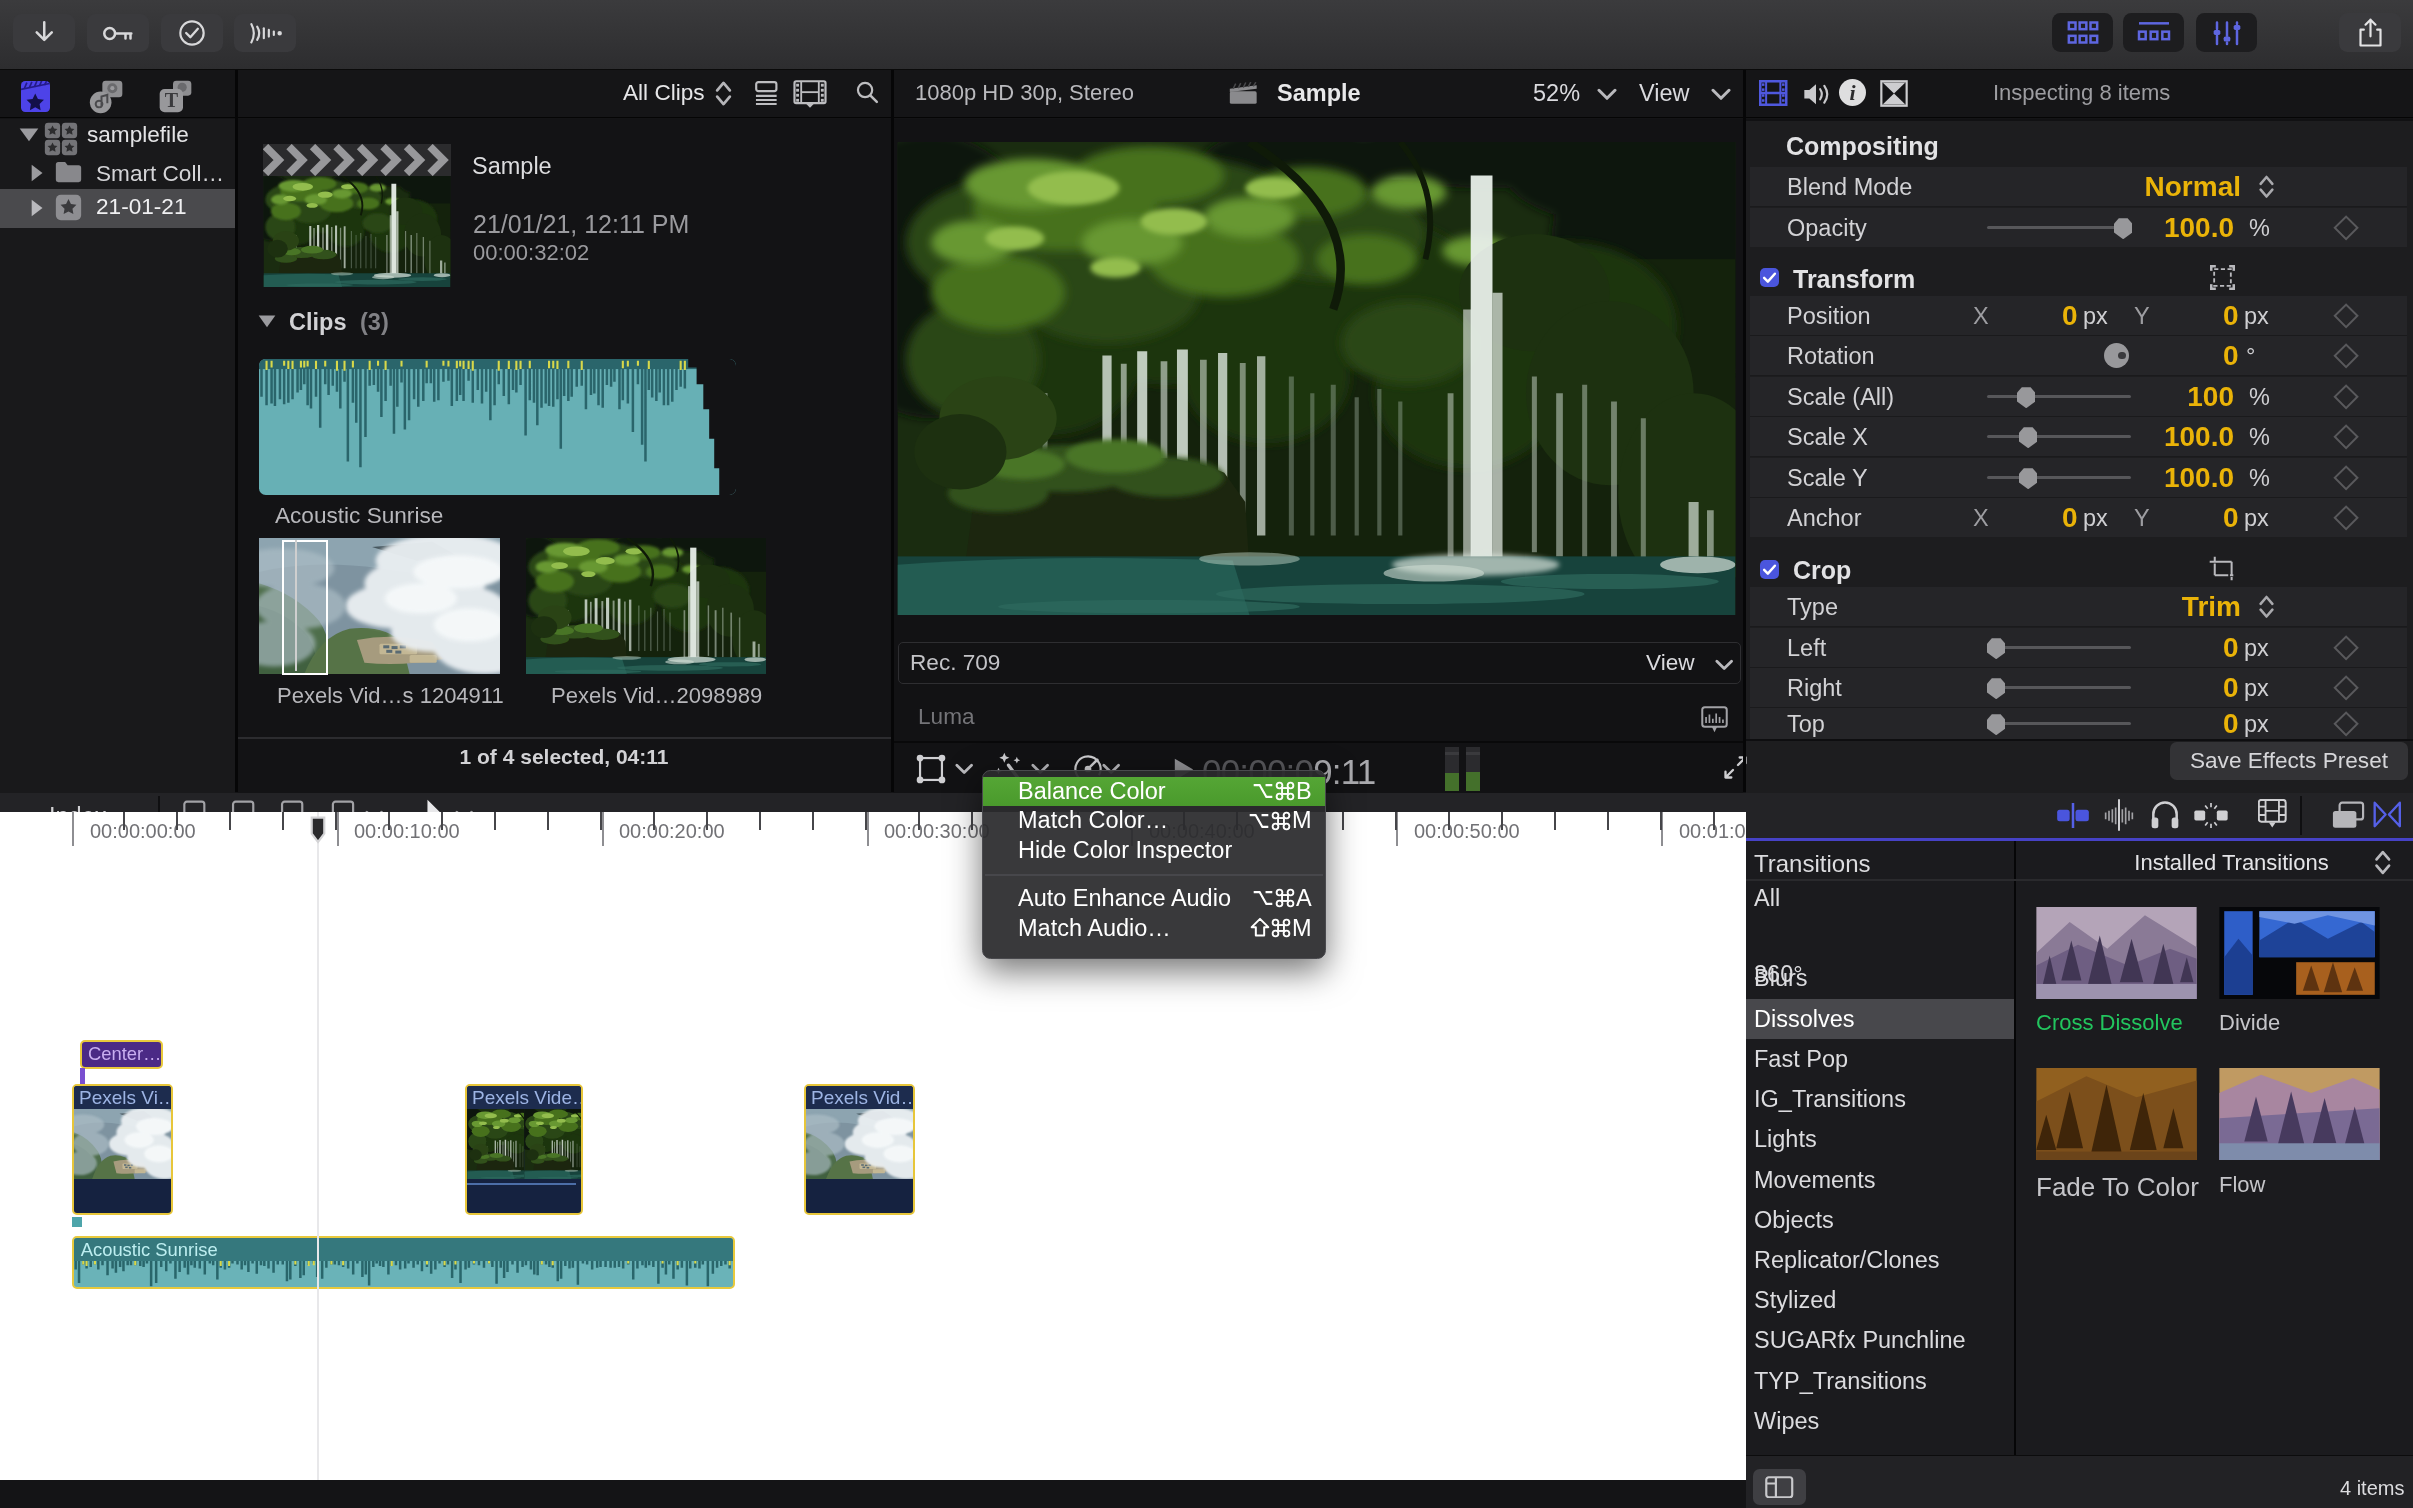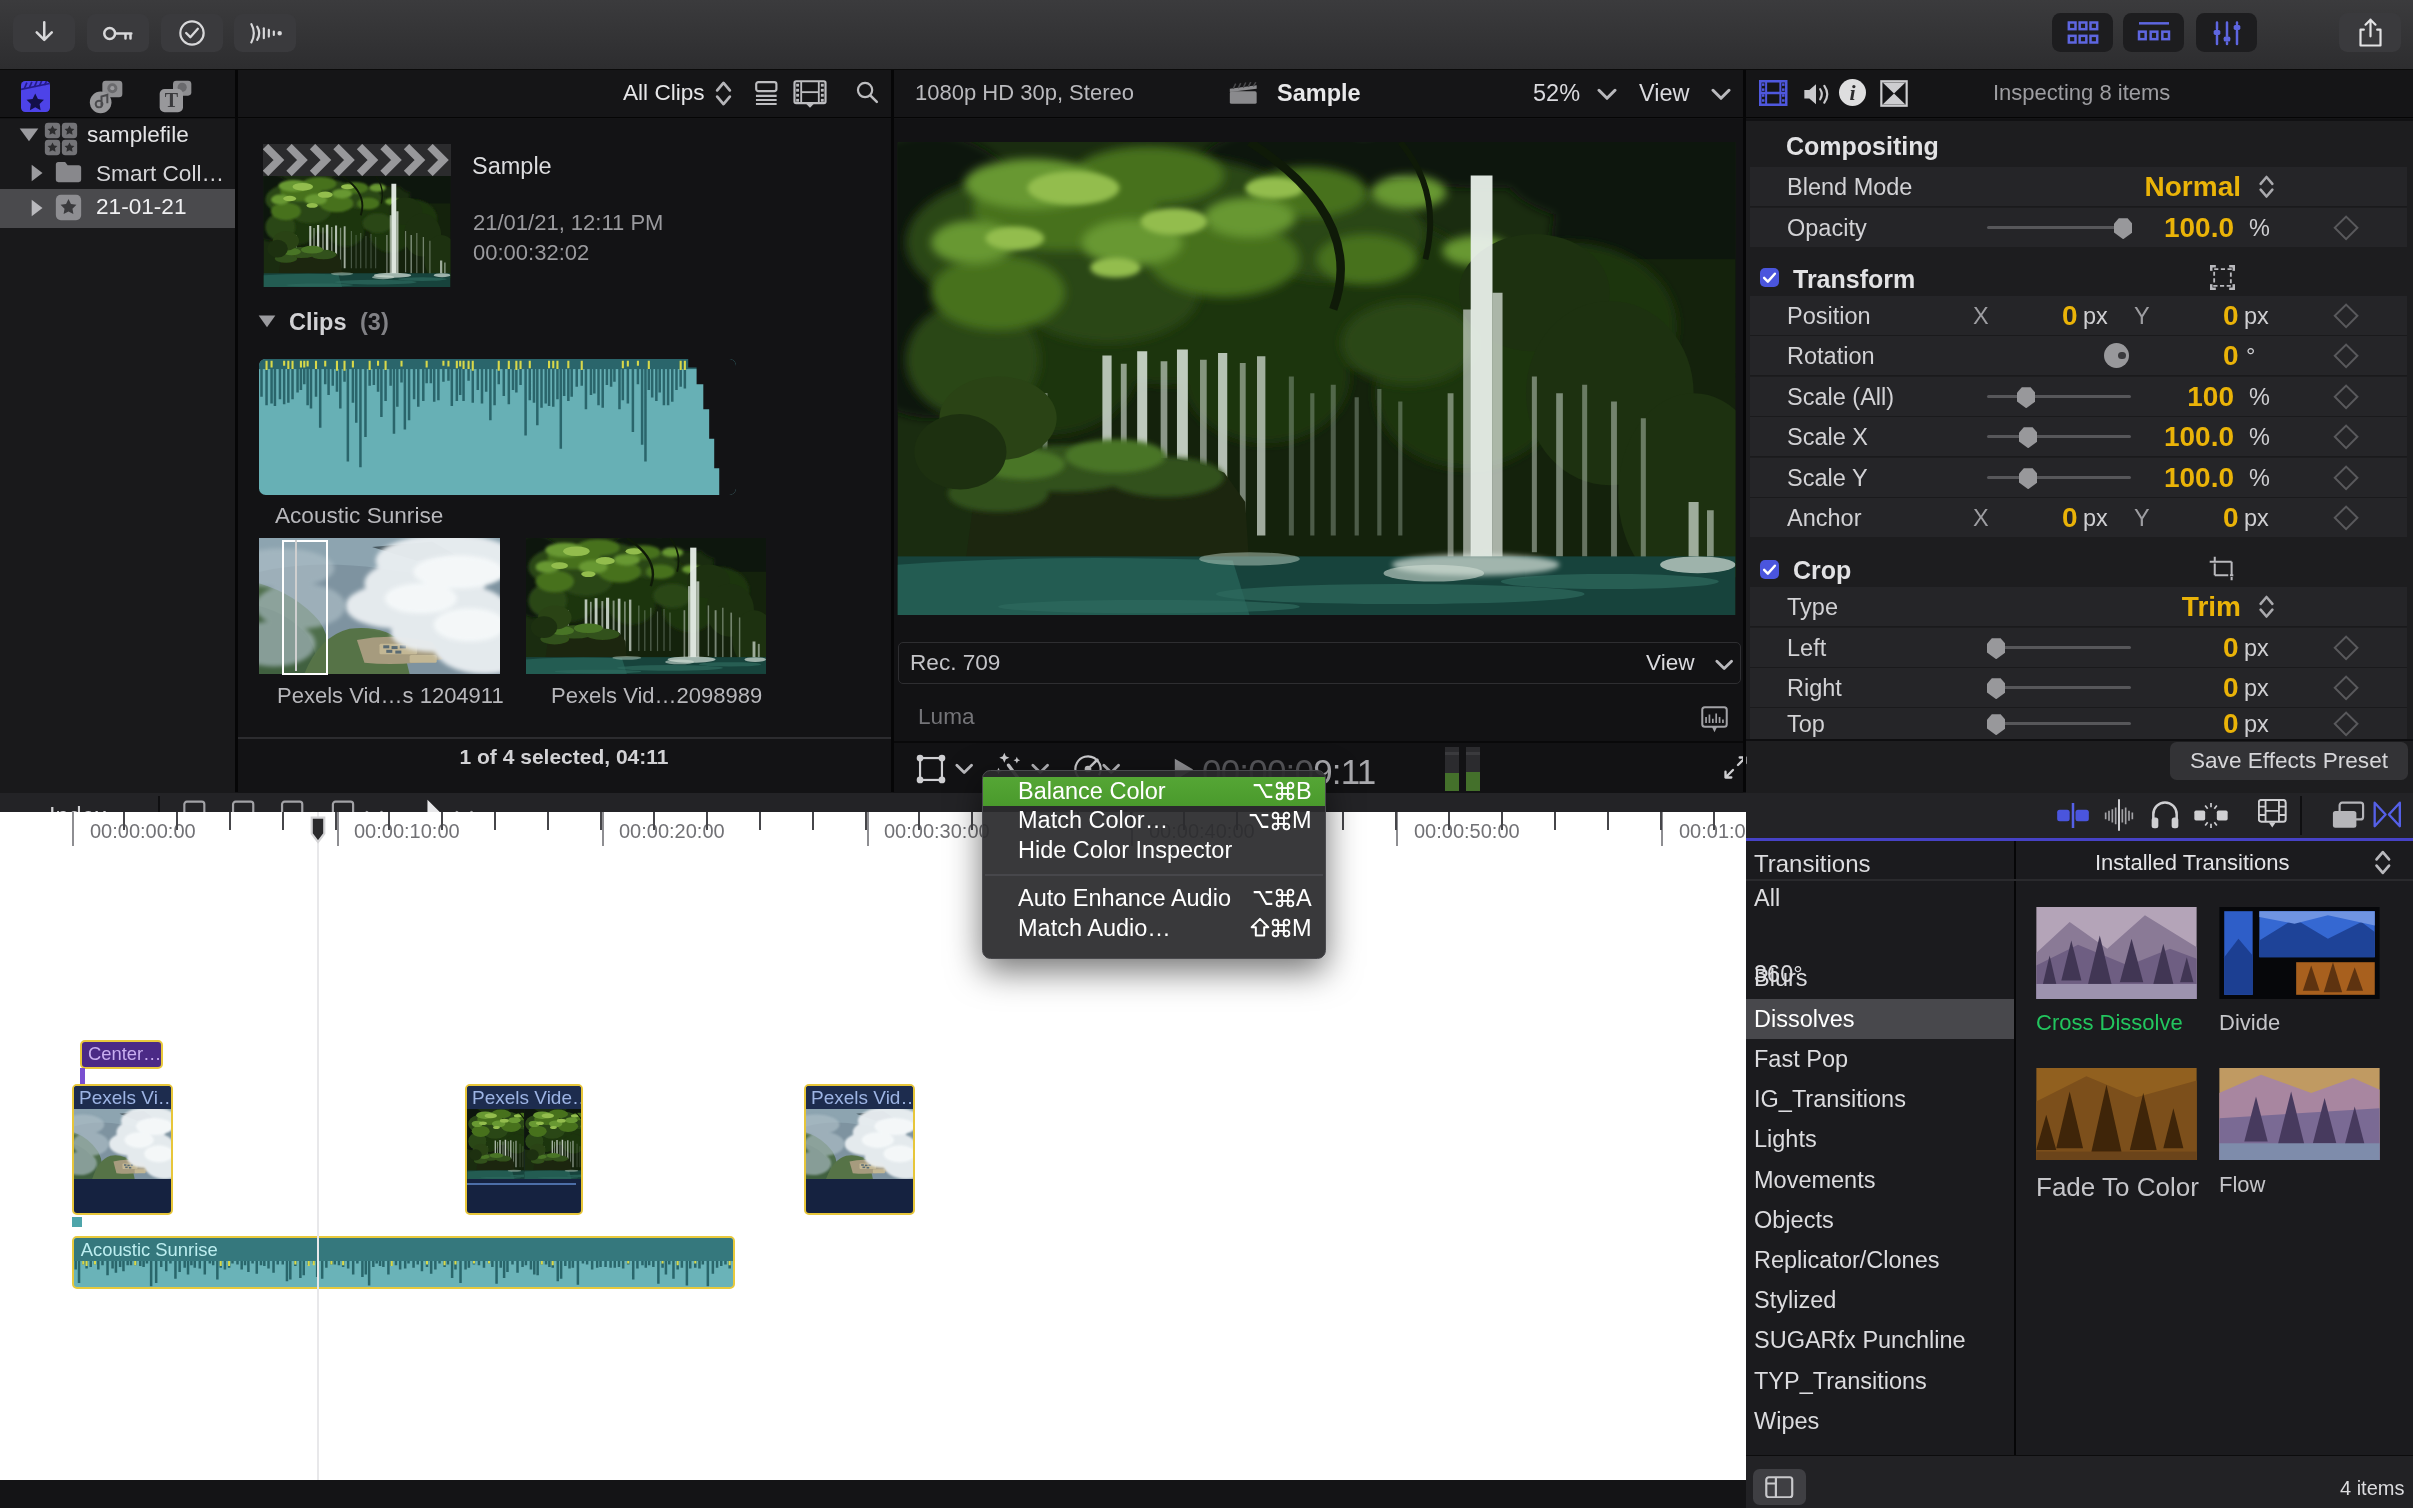--- a/index.html
+++ b/index.html
@@ -563,21 +563,21 @@
           <path d="M199,3 L215,19 L199,35"></path>
         </g>
       </svg>
     </div>
 <div class="a" style="left:263px;top:176px;width:188px;height:111px">
       <svg width="188" height="111" viewBox="0 0 224 133">
         <use href="#wf"></use>
       </svg>
     </div>
 <div class="a txt" style="left:472px;top:153px;font-size:23.5px;color:#dcdcde">Sample</div>
-<div class="a txt" style="left:473px;top:210px;font-size:22px;color:#9a9a9e">21/01/21, 12:11 PM</div>
+<div class="a txt" style="left:473px;top:210px;font-size:25px;color:#9a9a9e">21/01/21, 12:11 PM</div>
 <div class="a txt" style="left:473px;top:240px;font-size:22px;color:#9a9a9e">00:00:32:02</div>
 
 <div class="a" style="left:257px;top:313px">
       <svg width="20" height="16" viewBox="0 0 24 19">
         <path d="M2,3 H22 L12,17 Z" fill="#9b9b9f"></path>
       </svg>
     </div>
 <div class="a txt" style="left:289px;top:309px;font-size:23.5px;font-weight:bold;color:#d2d2d5">Clips</div>
 <div class="a txt" style="left:360px;top:309px;font-size:23.5px;font-weight:bold;color:#818185">(3)</div>
 
@@ -1030,21 +1030,21 @@
   <div class="a" style="left:310px;top:4.2px">
         <svg width="16" height="28.5" viewBox="0 0 19 34">
           <path d="M2,2 H17 V21 L9.5,31 L2,21 Z" fill="#2a2a2c" stroke="#d4d4d6" stroke-width="2.6"></path>
         </svg>
       </div>
 </div>
 <div class="a" id="trans" style="left:1746px;top:841px;width:668px;height:668px;background:#1b1b1e"></div>
 <div class="a" style="left:2014px;top:841px;width:1.7px;height:614px;background:#060607"></div>
 <div class="a" style="left:1746px;top:879px;width:668px;height:1.7px;background:#2a2a2d"></div>
 <div class="a txt" style="left:1754px;top:850px;font-size:24px;color:#dcdcdf">Transitions</div>
-<div class="a txt" style="left:2095px;top:850px;width:273px;text-align:left;font-size:22px;color:#e4e4e7">Installed Transitions</div>
+<div class="a txt" style="left:2095px;top:850px;width:273px;text-align:center;font-size:22px;color:#e4e4e7">Installed Transitions</div>
 <div class="a" style="left:2374px;top:850px;color:#b9b9bd">
       <svg width="17.6" height="25" viewBox="0 0 21 30">
         <use href="#updown"></use>
       </svg>
     </div>
 
 <div class="a" style="left:1746px;top:999px;width:268px;height:40px;background:#48484c"></div>
 <div class="litem" style="top:885px">All</div>
 <div class="litem" style="top:961px">360°</div>
 <div class="litem" style="top:965px">Blurs</div>

